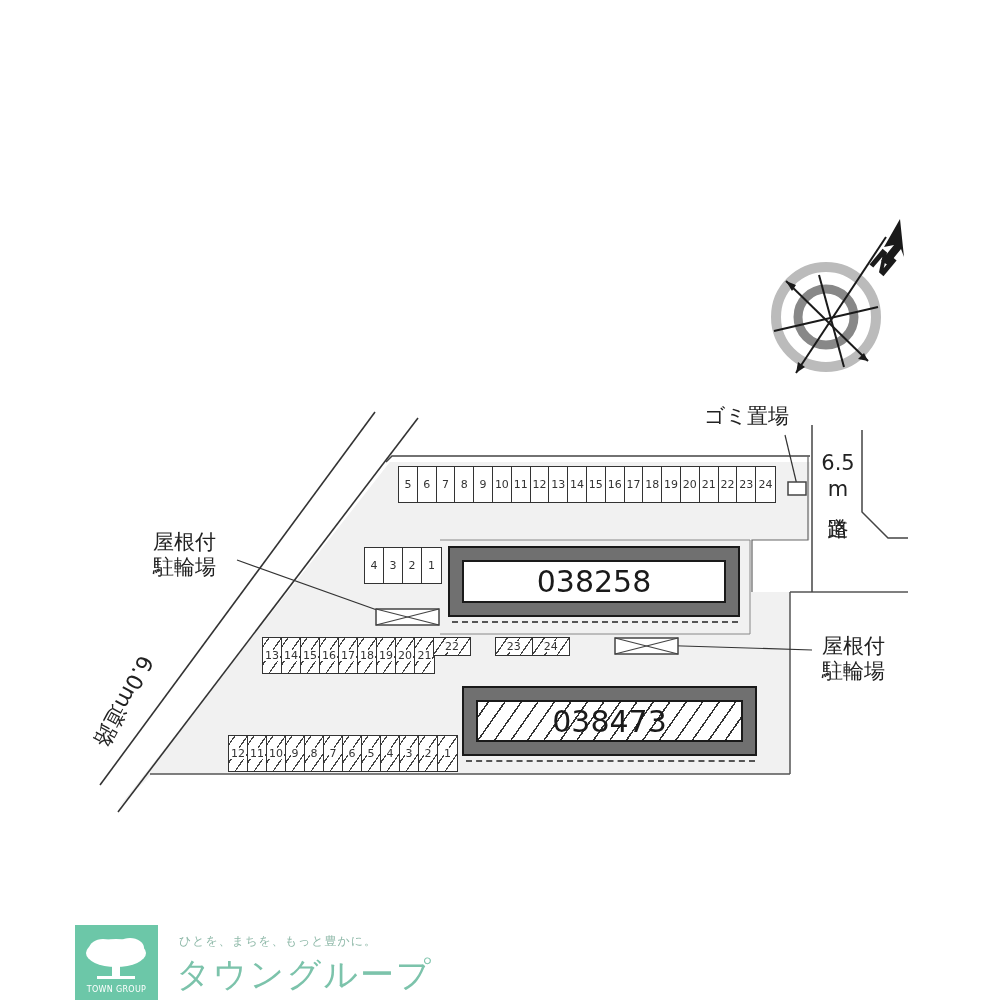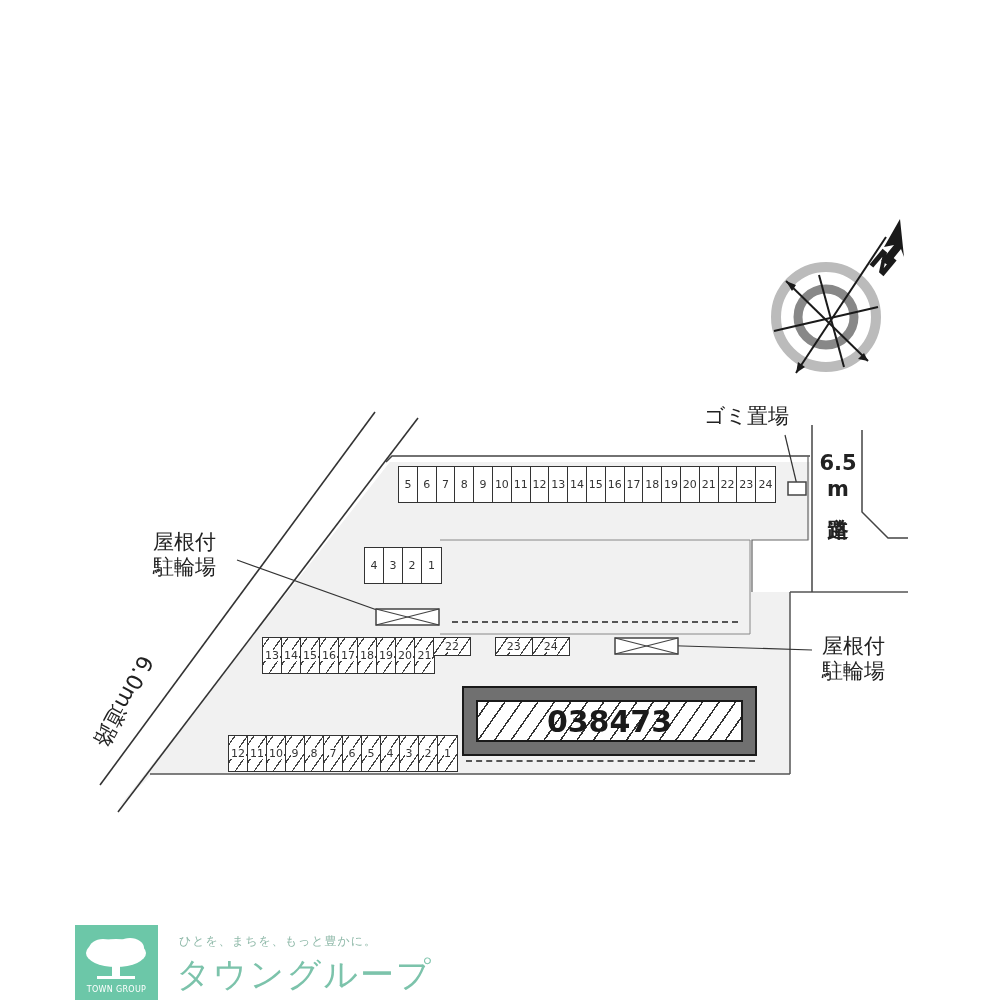--- a/index.html
+++ b/index.html
@@ -8,21 +8,21 @@
   .lbl { position:absolute; color:#222; font-family:"DejaVu Sans", sans-serif; }
   .jp { font-size:21px; line-height:25px; letter-spacing:0px; }
   .slot-row { position:absolute; display:flex; border:1.5px solid #333; background:#fff; }
   .slot { box-sizing:border-box; border-right:1.2px solid #333; display:flex; align-items:center; justify-content:center; font-size:11px; color:#333; position:relative; }
   .slot:last-child { border-right:none; }
   .hatched { background-image: repeating-linear-gradient(-55deg, transparent 0 9px, #444 9px 10.2px); background-color:#fff; }
   .hatched span { background:#fff; padding:0 0.5px; line-height:11px; }
   .bldg { position:absolute; background:#707070; border:2.5px solid #1a1a1a; box-sizing:border-box; }
   .bldg-inner { position:absolute; left:12px; right:12px; top:12px; bottom:12px; border:2px solid #1a1a1a; background:#fff; display:flex; align-items:center; justify-content:center; font-size:30px; color:#1a1a1a; font-family:"DejaVu Sans", sans-serif; }
   .bldg-inner.hatch { background-image: repeating-linear-gradient(-55deg, #fff 0 12px, #333 12px 13.5px); }
-  .bldg-inner.hatch span { background:rgba(255,255,255,0.0);font-weight:bold; }
+  .bldg-inner.hatch span { background:rgba(255,255,255,0.0); }
   .dash { position:absolute; height:0; border-top:2px dashed #555; }
   .logo-box { position:absolute; left:75px; top:925px; width:83px; height:75px; background:#6cc7a8; }
   .logo-text-small { position:absolute; left:179px; top:933px; font-size:12px; color:#8fb9a9; letter-spacing:1px; }
   .logo-text-big { position:absolute; left:176px; top:952px; font-size:34px; color:#7cc3ab; letter-spacing:2px; }
   .logo-en { position:absolute; left:0; right:0; bottom:6px; text-align:center; color:#fff; font-size:8px; letter-spacing:0.3px; }
 </style>
 </head>
 <body>
 
 <div id="map">
@@ -99,20 +99,23 @@
     <div class="slot" style="width:18.8px">24</div>
   </div>
 
   <div class="slot-row" style="left:364px;top:547px;width:76px;height:35px;">
     <div class="slot" style="width:19px">4</div>
     <div class="slot" style="width:19px">3</div>
     <div class="slot" style="width:19px">2</div>
     <div class="slot" style="width:19px">1</div>
   </div>
 
+  <div class="bldg" style="left:448px;top:546px;width:292px;height:71px;">
+    <div class="bldg-inner">038258</div>
+  </div>
   <div class="dash" style="left:452px;top:621px;width:286px;"></div>
 
   <div class="slot-row" style="left:262px;top:637px;width:171px;height:35px;">
     <div class="slot hatched" style="width:19px">
         <span>13</span>
       </div>
     <div class="slot hatched" style="width:19px">
         <span>14</span>
       </div>
     <div class="slot hatched" style="width:19px">
@@ -202,21 +205,21 @@
   <div class="lbl jp" style="left:153px;top:530px;">
     <div>屋根付</div>
     <div>駐輪場</div>
   </div>
 
   <div class="lbl jp" style="left:822px;top:634px;">
     <div>屋根付</div>
     <div>駐輪場</div>
   </div>
 
-  <div class="lbl" style="left:818px;top:450px;width:40px;text-align:center;font-size:21px;line-height:26px;font-weight:bold;">
+  <div class="lbl" style="left:818px;top:450px;width:40px;text-align:center;font-size:21px;line-height:26px;">
     <div>6.5</div>
     <div>m</div>
     <div style="writing-mode:vertical-rl;margin:0 auto;">道路</div>
   </div>
 
   <div class="lbl" style="left:160px;top:664px;font-size:22px;transform:rotate(118deg);transform-origin:left top;white-space:nowrap;">
     <span>6.0</span><span>m</span><span>道路</span>
   </div>
 </div>
 

